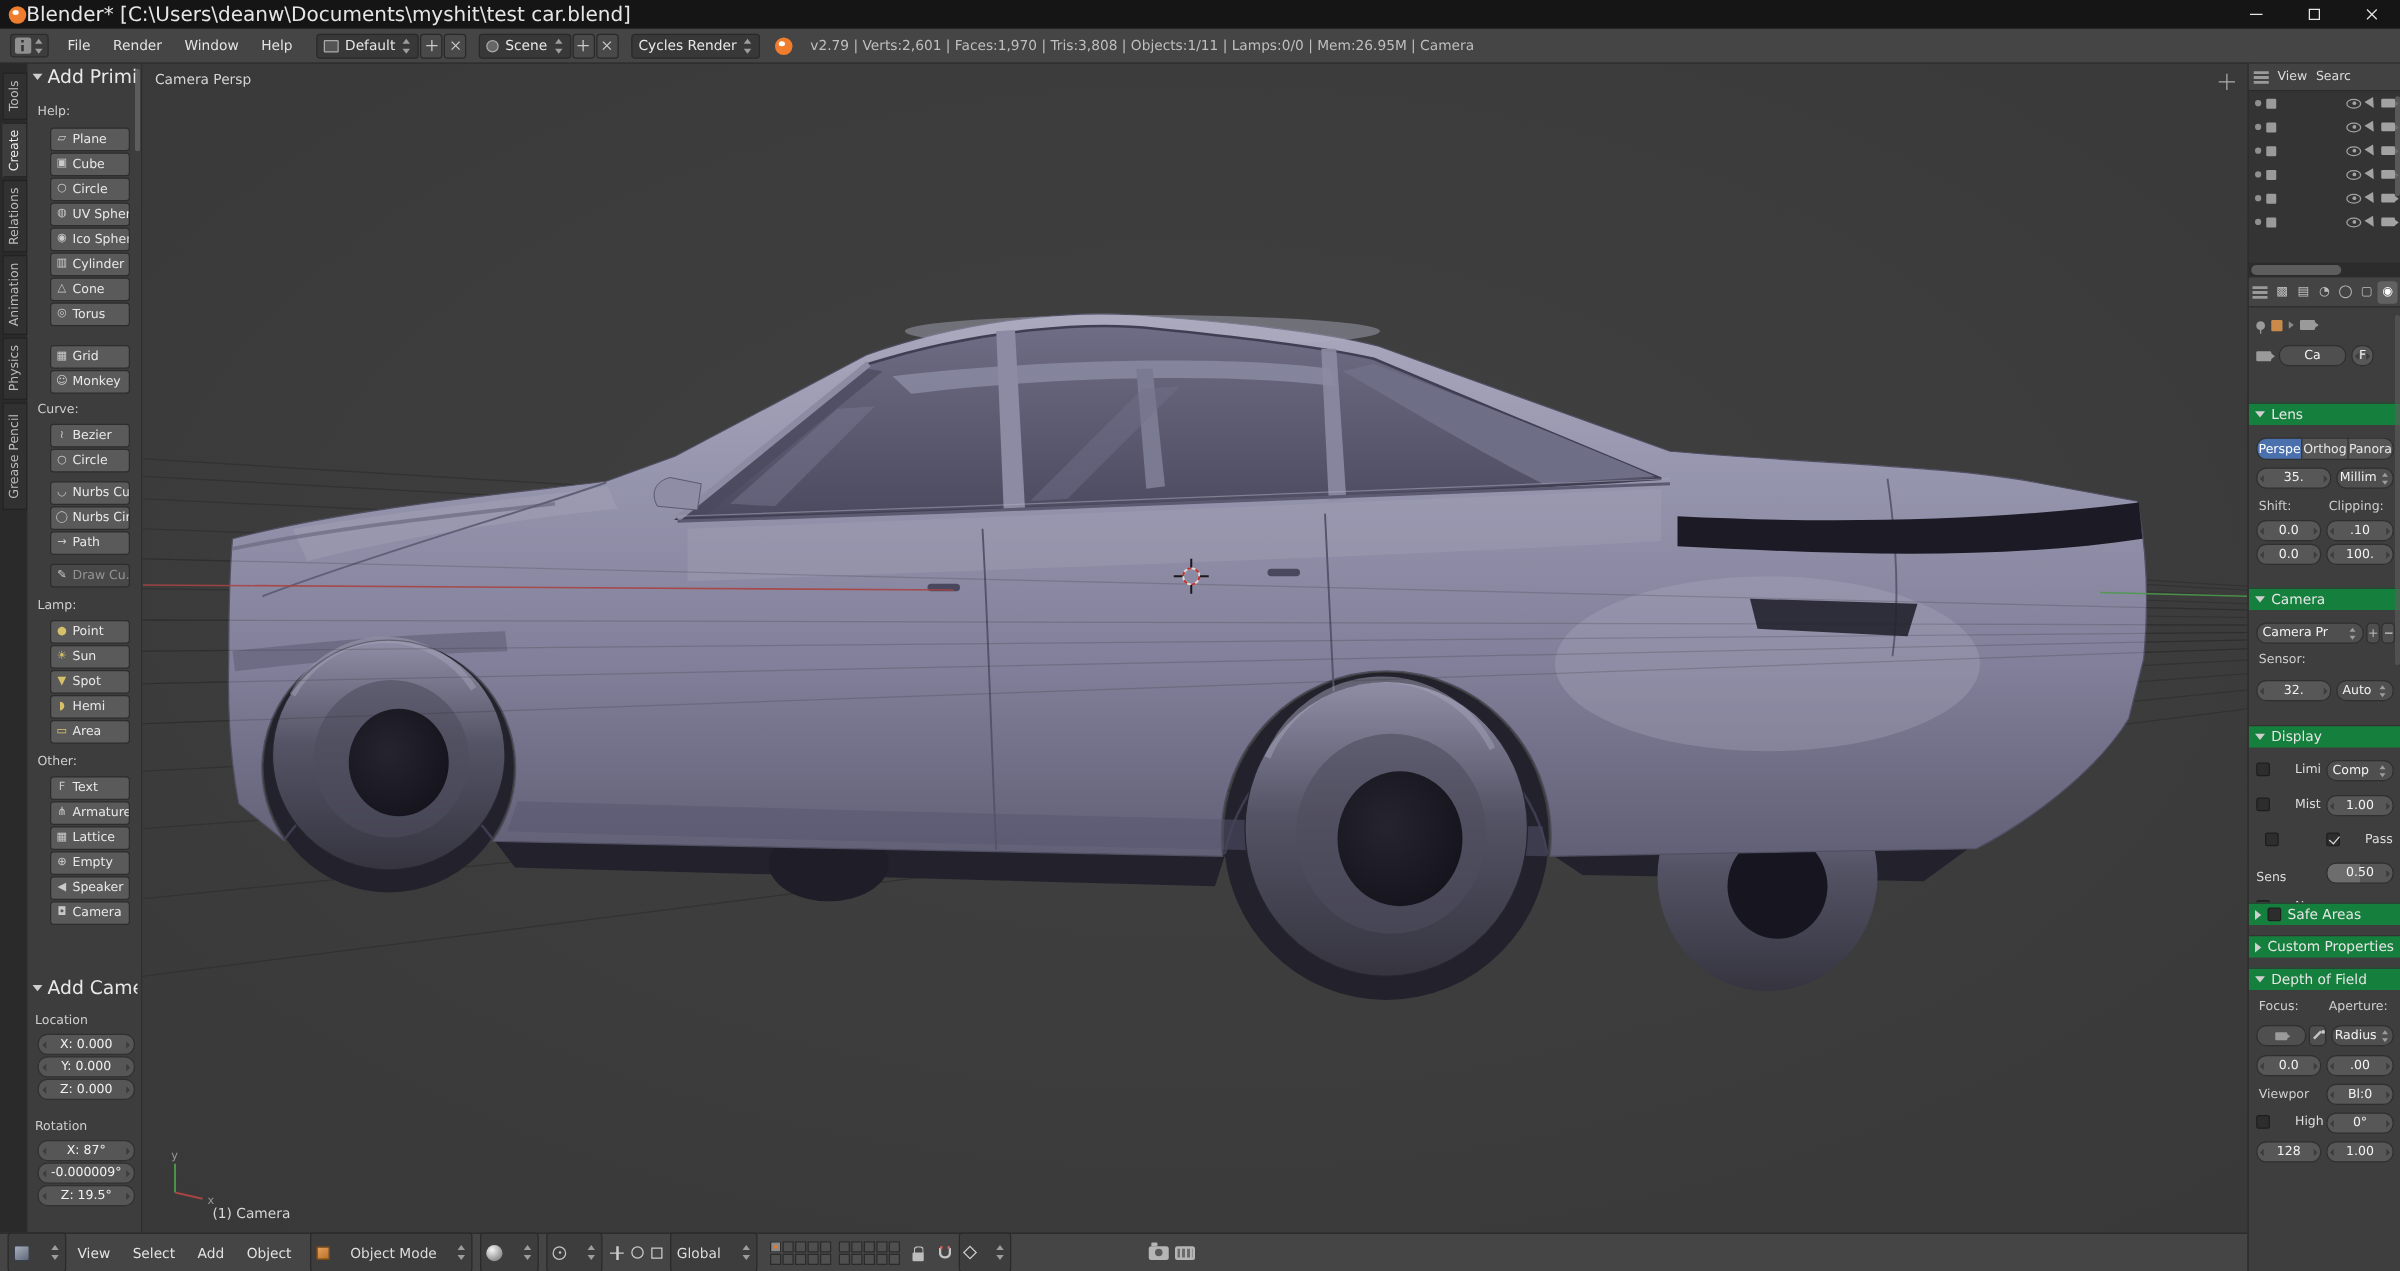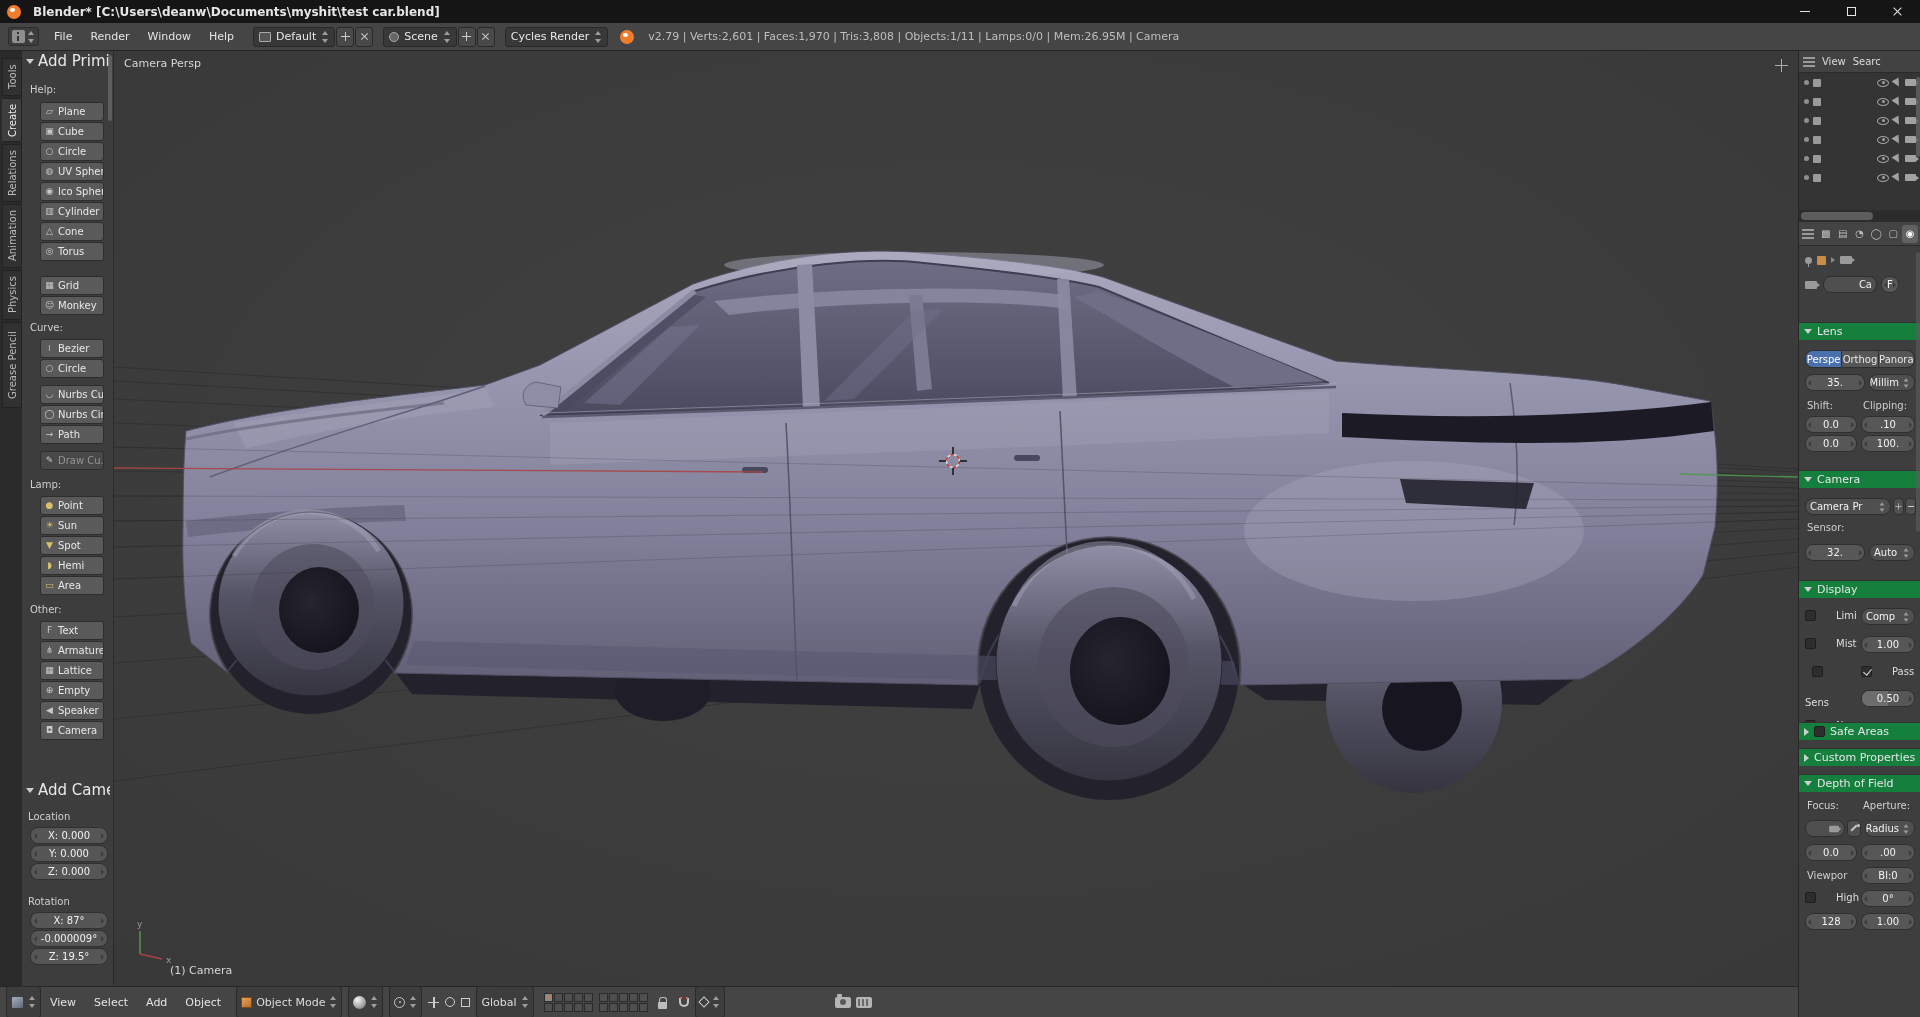--- a/index.html
+++ b/index.html
@@ -4,21 +4,21 @@
 <style>
   * { margin:0; padding:0; box-sizing:border-box; }
   html,body { width:1920px; height:1017px; overflow:hidden; background:#3b3b3b;
     font-family:"DejaVu Sans", sans-serif; font-size:11px; color:#ddd; }
 
   
   .titlebar { position:absolute; top:0; left:0; width:1920px; height:23px; background:#151515; display:flex; align-items:center; }
   .blogo { width:14px; height:14px; border-radius:50%; background:#ef7d2d; position:relative; flex:none; }
   .blogo::after { content:""; position:absolute; left:3px; top:3px; width:5px; height:4px; border-radius:50%; background:#fff; }
   .titlebar .blogo { margin-left:7px; }
-  .tb-title { margin-left:12px; font-size:12px; color:#e6e6e6; white-space:nowrap;font-weight:bold; }
+  .tb-title { margin-left:0; font-size:16px; color:#e6e6e6; white-space:nowrap; }
   .tb-btns { position:absolute; right:0; top:0; height:23px; display:flex; }
   .tb-btn { width:46px; height:23px; display:flex; align-items:center; justify-content:center; }
   .min-glyph { width:10px; height:1px; background:#e6e6e6; }
   .max-glyph { width:9px; height:9px; border:1px solid #e6e6e6; }
   .x-glyph { position:relative; width:11px; height:11px; }
   .x-glyph::before,.x-glyph::after { content:""; position:absolute; left:5px; top:0; width:1px; height:11px; background:#e6e6e6; }
   .x-glyph::before { transform:rotate(45deg);} .x-glyph::after{ transform:rotate(-45deg);}
 
   
   .infobar { position:absolute; top:23px; left:0; width:1920px; height:28px; background:#454545; border-bottom:1px solid #262626; display:flex; align-items:center; }
@@ -67,21 +67,21 @@
   
   .viewport { position:absolute; left:114px; top:51px; width:1684px; height:935px; background:#3b3b3b; overflow:hidden; }
   .vp-label { position:absolute; left:10px; top:6px; font-size:11px; color:#d6d6d6; }
   .vp-cam { position:absolute; left:56px; top:913px; font-size:11px; color:#d6d6d6; }
   .vp-plus { position:absolute; right:10px; top:8px; width:13px; height:13px; opacity:.8; }
   .vp-plus::before { content:""; position:absolute; left:6px; top:0; width:1px; height:13px; background:#c9c9c9; }
   .vp-plus::after { content:""; position:absolute; left:0; top:6px; width:13px; height:1px; background:#c9c9c9; }
 
   
   .vheader { position:absolute; left:0; top:986px; width:1798px; height:31px; background:#454545; border-top:1px solid #262626; display:flex; align-items:center; padding:0 6px; }
-  .vh-dd { height:32px; display:flex; align-items:center; gap:4px; background:#3d3d3d; border:1px solid #2a2a2a; border-radius:3px; padding:12px 4px; margin-left:6px; }
+  .vh-dd { height:32px; display:flex; align-items:center; gap:16px; background:#3d3d3d; border:1px solid #2a2a2a; border-radius:3px; padding:12px 4px; margin-left:6px; }
   .ed3d-icon { width:13px; height:13px; border-radius:2px; background:linear-gradient(145deg,#a8b0bd,#5f6878); border:1px solid #39404d; }
   .cube-icon { width:11px; height:11px; background:linear-gradient(145deg,#e8a25c,#b86f28); border:1px solid #7c4a15; border-radius:1px; }
   .sphere-icon { width:13px; height:13px; border-radius:50%; background:radial-gradient(circle at 35% 30%, #f5f5f5, #9a9a9a 65%, #6f6f6f); }
   .pivot-icon { width:11px; height:11px; border:1px solid #c5c5c5; border-radius:50%; position:relative; }
   .pivot-icon::after { content:""; position:absolute; left:3.5px; top:3.5px; width:2px; height:2px; border-radius:50%; background:#c5c5c5; }
   .mi { display:inline-block; margin-left:6px; }
   .mi-t { width:11px; height:11px; position:relative; }
   .mi-t::before { content:""; position:absolute; left:5px; top:0; width:1.5px; height:11px; background:#cccccc; }
   .mi-t::after { content:""; position:absolute; left:0; top:5px; width:11px; height:1.5px; background:#cccccc; }
   .mi-r { width:10px; height:10px; border:1.5px solid #ccc; border-radius:50%; }
@@ -129,21 +129,21 @@
   .pin-icon { width:7px; height:7px; border-radius:50%; background:#9a9a9a; position:relative; }
   .pin-icon::after { content:""; position:absolute; left:2.5px; top:6px; width:1.5px; height:4px; background:#9a9a9a; }
   .cam-css { width:12px; height:8px; background:#9a9a9a; border-radius:1px; position:relative; flex:none; }
   .cam-css::after { content:""; position:absolute; right:-3px; top:1px; border-top:3px solid transparent; border-bottom:3px solid transparent; border-left:4px solid #9a9a9a; }
   .obj-sq { width:9px; height:9px; background:#c98a4a; border-radius:1px; }
   .bc-sep { width:0; height:0; border-top:3px solid transparent; border-bottom:3px solid transparent; border-left:4px solid #8a8a8a; }
   .pf { position:absolute; height:17px; background:#575757; border:1px solid #2f2f2f; border-radius:8px; display:flex; align-items:center; justify-content:center; font-size:10px; color:#f2f2f2; overflow:hidden; white-space:nowrap; }
   .pf::before { content:""; position:absolute; left:2px; border-top:3px solid transparent; border-bottom:3px solid transparent; border-right:3px solid #3c3c3c; }
   .pf::after { content:""; position:absolute; right:2px; border-top:3px solid transparent; border-bottom:3px solid transparent; border-left:3px solid #3c3c3c; }
   .pf.dd::before,.pf.dd::after { display:none; }
-  .pf.dd { justify-content:flex-end; padding:0 4px; gap:3px; background:#4f4f4f; }
+  .pf.dd { justify-content:center; padding:0 4px; gap:3px; background:#4f4f4f; }
   .pf.dd .dd-arrows { margin-left:auto; transform:scale(.8); }
   .pf .fill { position:absolute; left:0; top:0; bottom:0; background:#6d6d6d; z-index:0; }
   .pf span { position:relative; z-index:1; }
   .phead { position:absolute; left:0; width:122px; height:18px; display:flex; align-items:center; gap:5px; padding:0 5px; font-size:11px; color:#e6e6e6; border-top:1px solid #323232; background:#15803d; white-space:nowrap; overflow:hidden; }
   .plabel { position:absolute; font-size:10px; color:#cfcfcf; white-space:nowrap; }
   .cbrow { position:absolute; display:flex; align-items:center; gap:20px; font-size:10px; color:#dedede; }
   .cb { width:11px; height:11px; background:#2d2d2d; border:1px solid #1e1e1e; border-radius:2px; position:relative; flex:none; }
   .cb.checked::after { content:""; position:absolute; left:3px; top:0px; width:4px; height:7px; border:solid #dddddd; border-width:0 1.5px 1.5px 0; transform:rotate(40deg); }
   .seg { position:absolute; left:6px; width:110px; height:18px; display:flex; }
   .segbtn { flex:1; background:#565656; border:1px solid #2f2f2f; border-left-width:0; display:flex; align-items:center; justify-content:center; font-size:10px; color:#e8e8e8; overflow:hidden; }

